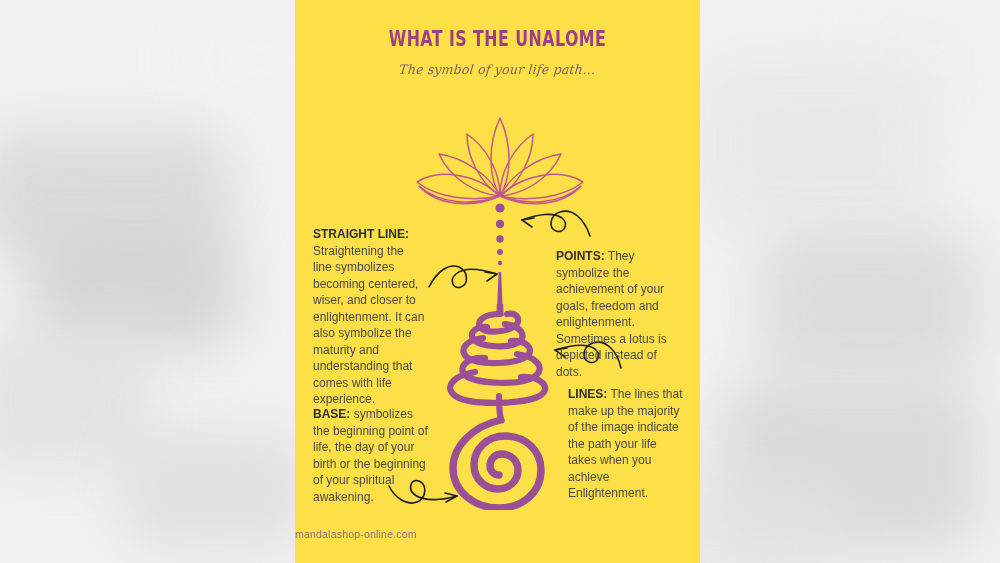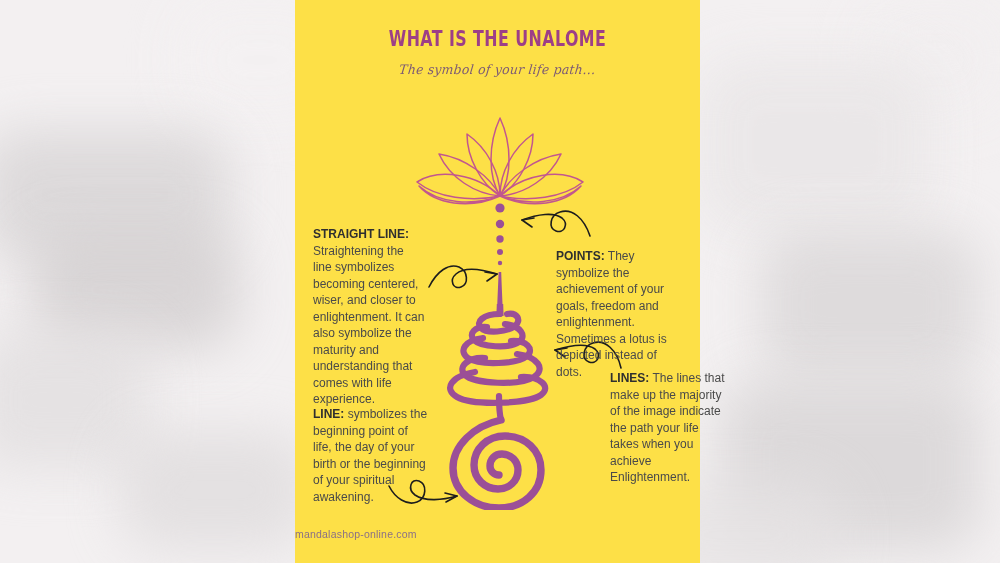--- a/index.html
+++ b/index.html
@@ -95,21 +95,21 @@
     position: absolute;
     font-size: 12px;
     line-height: 1.38;
     color: #4a4a4a;
     font-family: "Liberation Sans", sans-serif;
   }
   .note b { color: #2f2f2f; font-weight: bold; }
 
   #note-straight { left: 313px; top: 226px; width: 112px; }
   #note-points   { left: 556px; top: 240px; width: 130px; margin-top: 8px; }
-  #note-lines    { left: 568px; top: 370px; width: 118px; margin-left: 42px; }
+  #note-lines    { left: 568px; top: 386px; width: 118px; }
   #note-base     { left: 313px; top: 406px; width: 116px; }
 
   #footer {
     position: absolute;
     left: 295px;
     width: 478px;
     top: 528px;
     text-align: left;
     font-size: 10.5px;
     color: #8a7086;
@@ -257,17 +257,17 @@
   <b>POINTS:</b>
   <span>They symbolize the achievement of your goals, freedom and enlightenment. Sometimes a lotus is depicted instead of dots.</span>
 </div>
 
 <div class="note" id="note-lines">
   <b>LINES:</b>
   <span>The lines that make up the majority of the image indicate the path your life takes when you achieve Enlightenment.</span>
 </div>
 
 <div class="note" id="note-base">
-  <b>LINE:</b>
+  <b>BASE:</b>
   <span>symbolizes the beginning point of life, the day of your birth or the beginning of your spiritual awakening.</span>
 </div>
 
 <div id="footer">mandalashop-online.com</div>
 
 </body></html>

